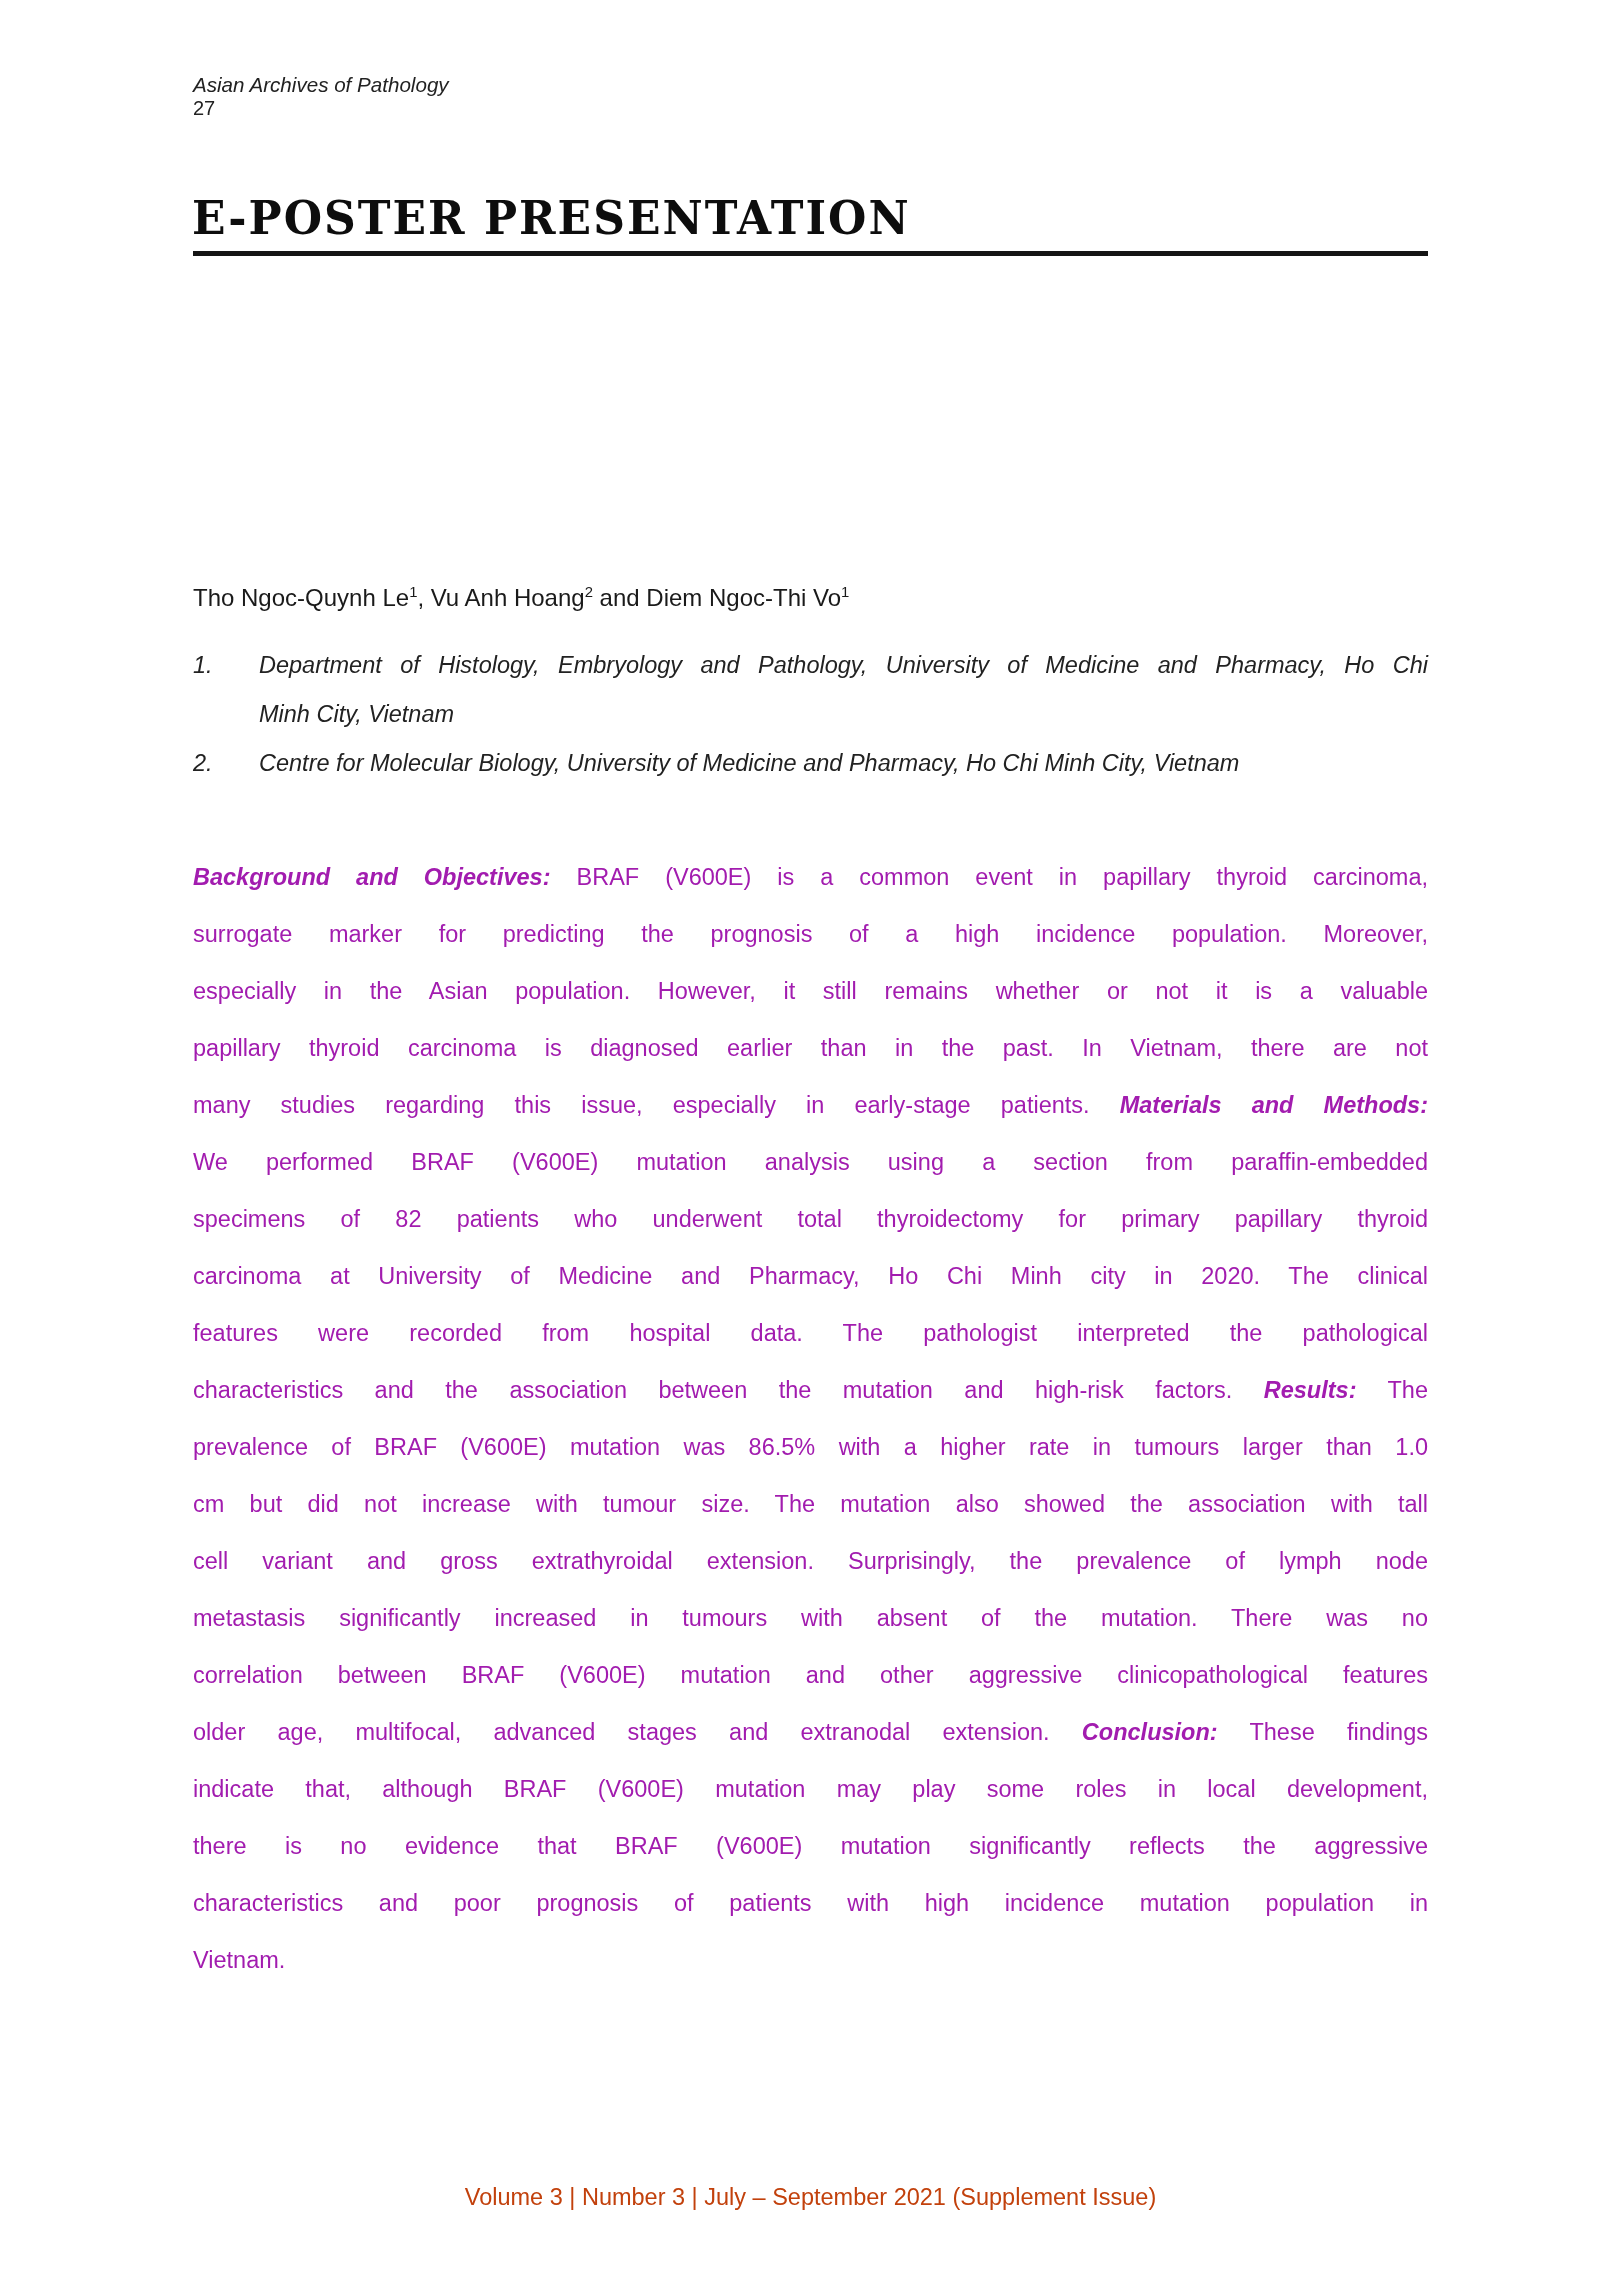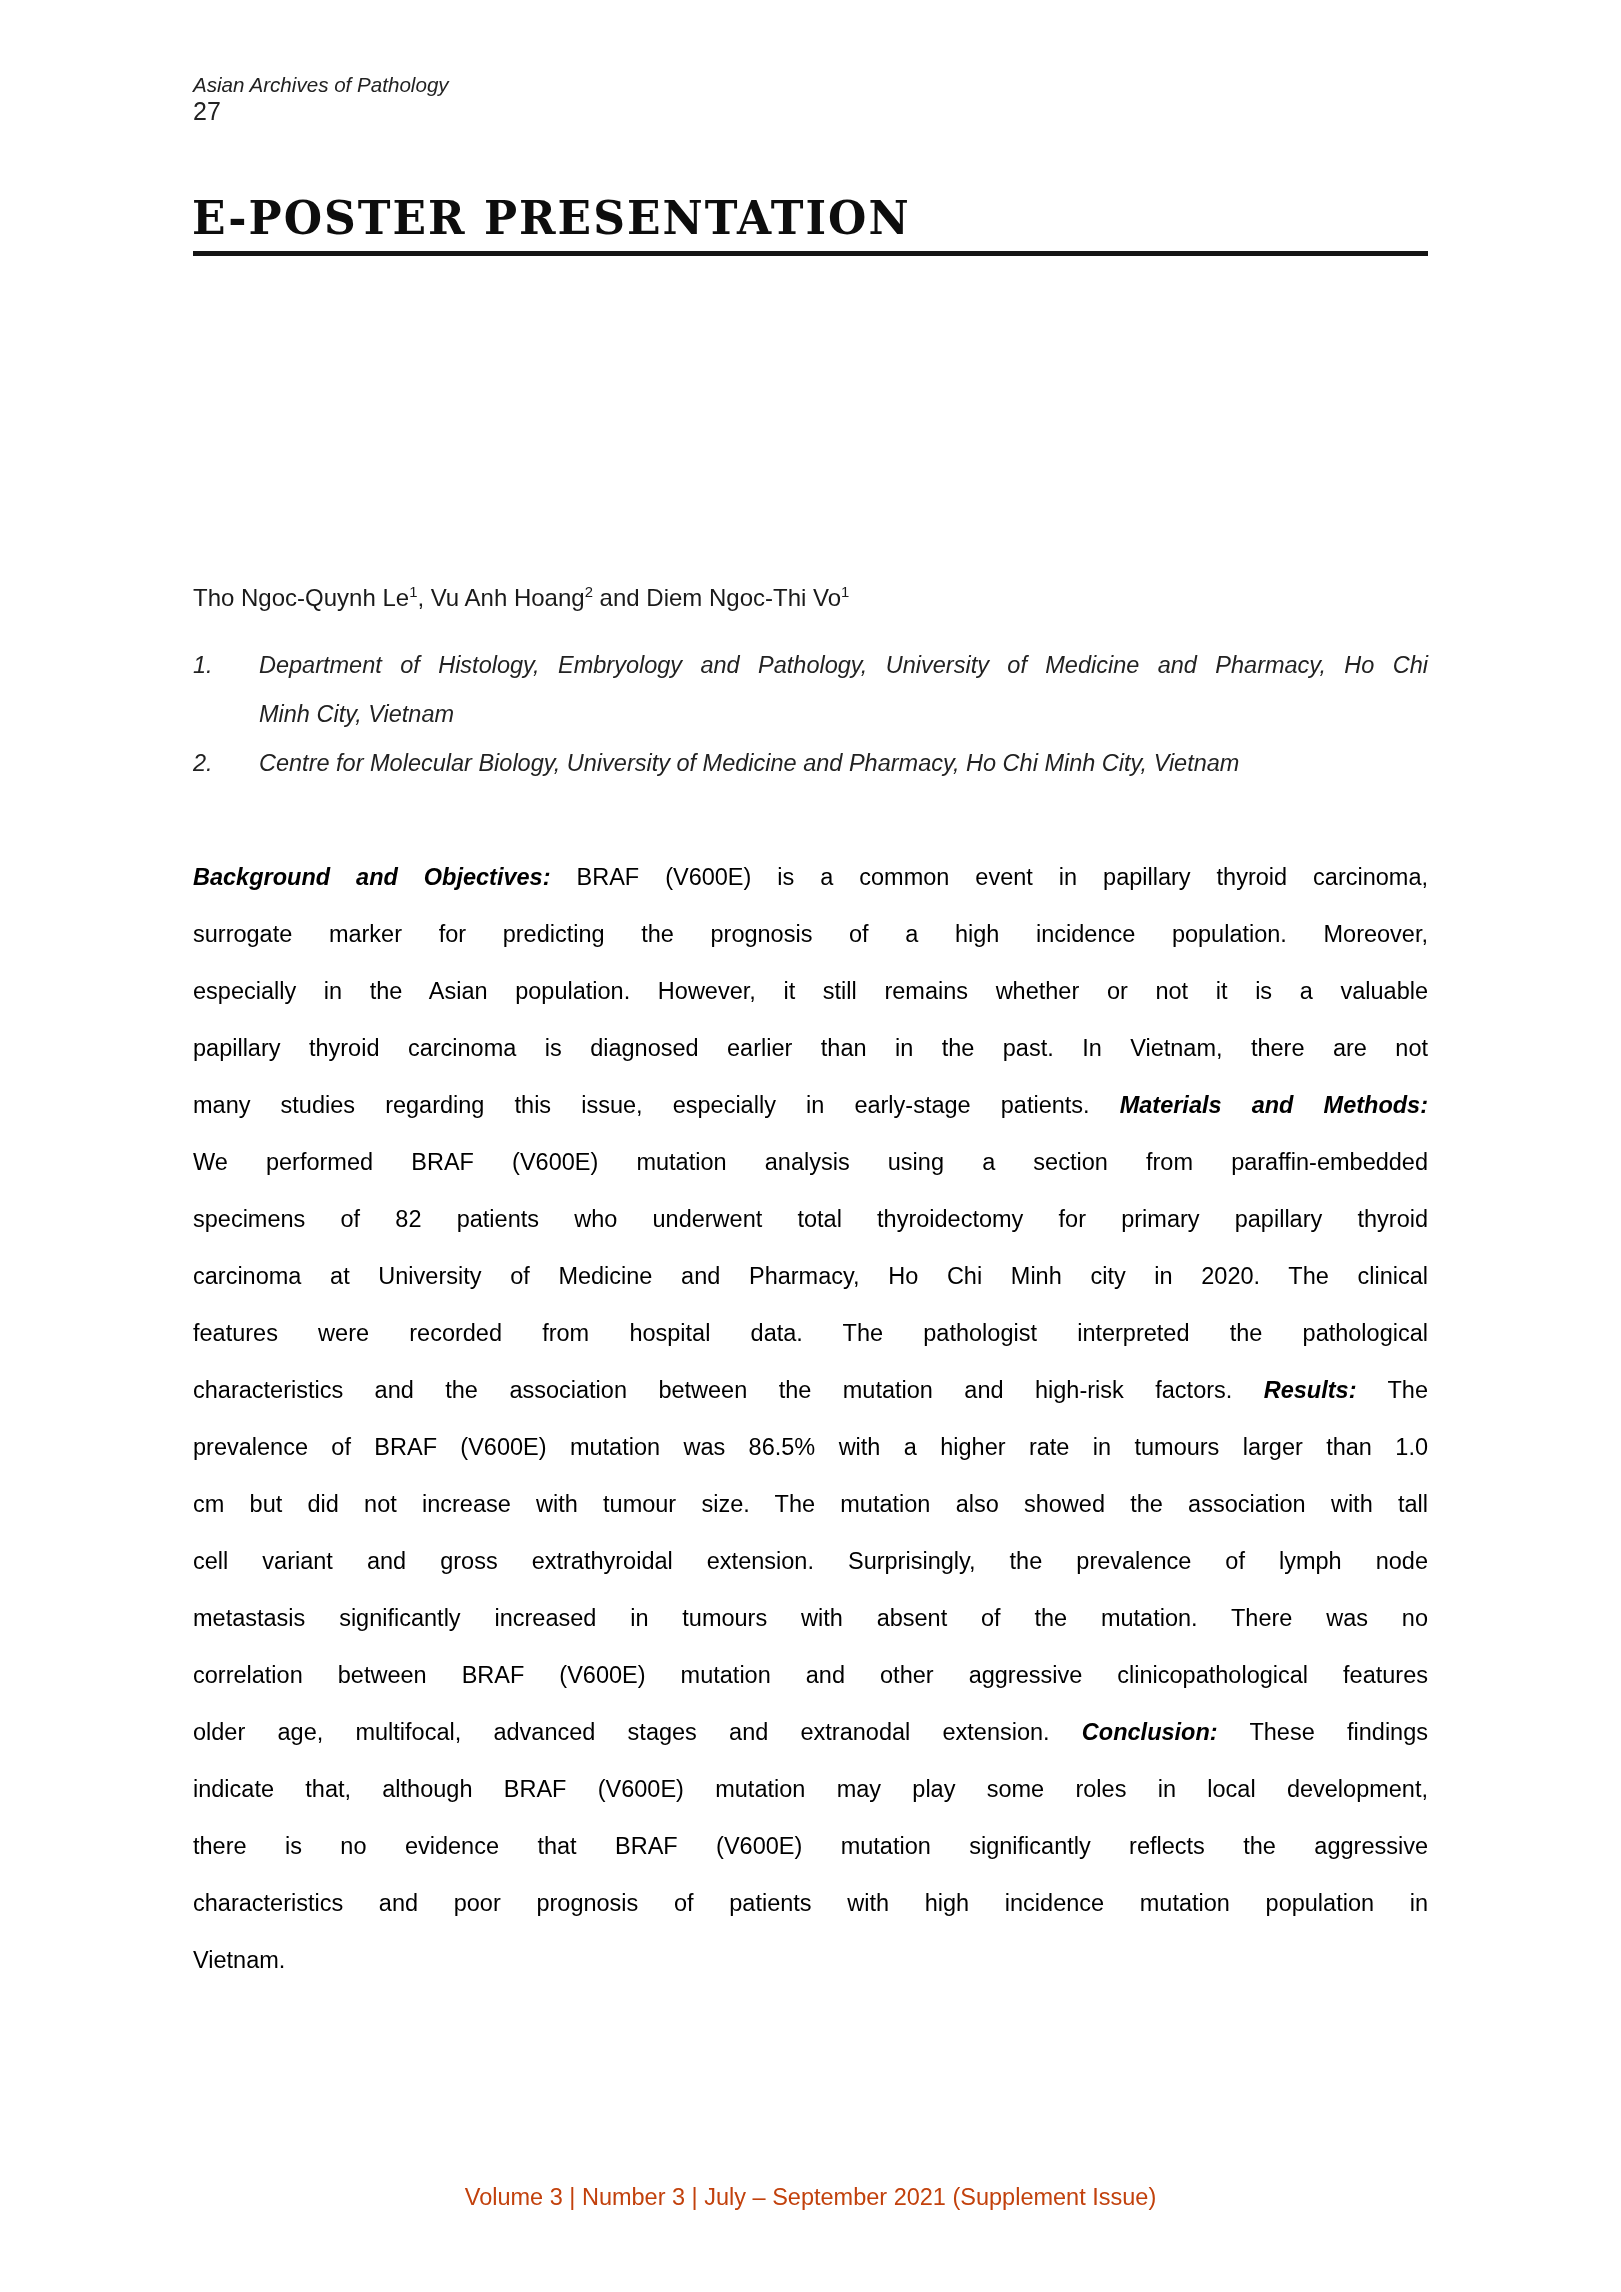--- a/index.html
+++ b/index.html
@@ -6,21 +6,21 @@
   html,body { background:#ffffff; }
   .page {
     position:relative; width:1621px; height:2293px; background:#ffffff;
     font-family:"Liberation Sans", sans-serif; color:#1c1c1c; overflow:hidden;
   }
   .running-header {
     position:absolute; left:193px; top:73px; width:1235px;
     display:flex; justify-content:space-between; align-items:baseline;
     font-style:italic; font-size:20.6px; color:#222;flex-direction:column;
   }
-  .running-header .pagenum { font-style:normal; font-size:25px; }
+  .running-header .pagenum { font-style:normal; font-size:20px; }
   .section-heading {
     position:absolute; left:192px; top:190px;
     font-family:"DejaVu Serif", serif; font-weight:700; font-size:44px;
     letter-spacing:2px; transform:scaleY(1.08); transform-origin:left top;
     color:#0d0d0d; white-space:nowrap;
   }
   .heading-rule {
     position:absolute; left:193px; top:251px; width:1235px; height:4.9px; background:#141414;
   }
   .title {
@@ -38,21 +38,21 @@
     position:absolute; left:193px; top:641px; width:1235px;
     font-style:italic; font-size:23.5px; line-height:49px; color:#222;
   }
   .affil { display:flex; }
   .affil .num { flex:0 0 43px; width:43px; }
   .affil .atext { flex:1;margin-left:23px; }
   .aff-line { text-align:justify; text-align-last:justify; }
   .aff-line.last { text-align-last:left; }
   .abstract {
     position:absolute; left:193px; top:849px; width:1235px;
-    font-size:23.5px; line-height:57px; color:#000000;
+    font-size:23.5px; line-height:57px; color:#a21caf;
   }
   .aline { text-align:justify; text-align-last:justify; }
   .aline.last { text-align-last:left; }
   .bi { font-weight:bold; font-style:italic; }
   .footer {
     position:absolute; left:193px; top:2184px; width:1235px;
     text-align:center; font-size:23.5px; color:#c2410c;
   }
 </style>
 </head>

